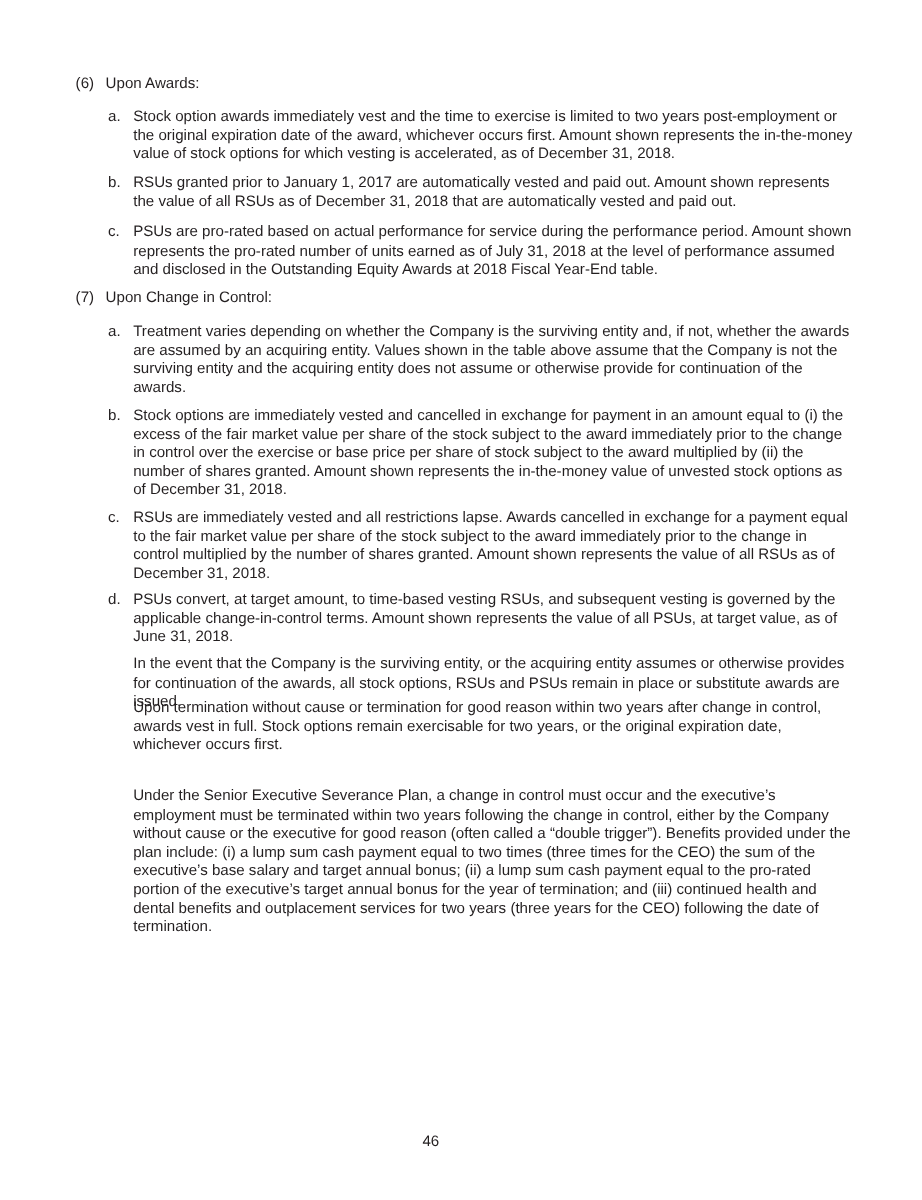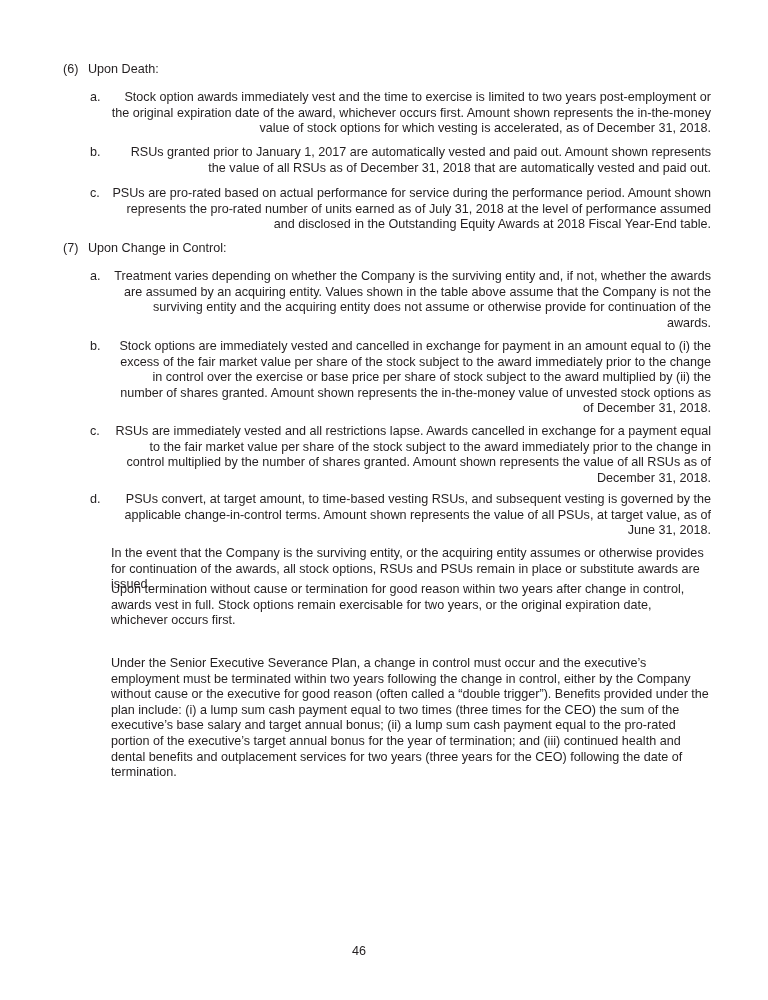--- a/index.html
+++ b/index.html
@@ -7,32 +7,32 @@
   .page {
     position: absolute; left: 0; top: 0; width: 768px; height: 1000px;
     font-family: "Liberation Sans", sans-serif; color: #231f20;
     font-size: 12.6px; line-height: 15.6px;
   }
   .section { position: absolute; left: 0; width: 768px; }
   .num { position: absolute; left: 63px; }
   .heading { position: absolute; left: 88px; }
   .item { position: absolute; left: 0; width: 768px; }
   .letter { position: absolute; left: 90px; }
-  .itext { position: absolute; left: 111px; width: 600px; text-align: right; }
+  .itext { position: absolute; left: 111px; width: 600px; }
   .para { position: absolute; left: 111px; width: 600px; }
   .pagenum { position: absolute; top: 944px; left: 0; width: 718px; text-align: center; }
 </style>
 </head>
 <body>
 
 <div class="page">
 
   <div class="section" style="top:62px">
     <span class="num">(6)</span>
-    <span class="heading">Upon Death:</span>
+    <span class="heading">Upon Awards:</span>
   </div>
 
   <div class="item" style="top:90px">
     <span class="letter">a.</span>
     <div class="itext">Stock option awards immediately vest and the time to exercise is limited to two years post-employment or the original expiration date of the award, whichever occurs first. Amount shown represents the in-the-money value of stock options for which vesting is accelerated, as of December 31, 2018.</div>
   </div>
   <div class="item" style="top:145px">
     <span class="letter">b.</span>
     <div class="itext">RSUs granted prior to January 1, 2017 are automatically vested and paid out. Amount shown represents the value of all RSUs as of December 31, 2018 that are automatically vested and paid out.</div>
   </div>

